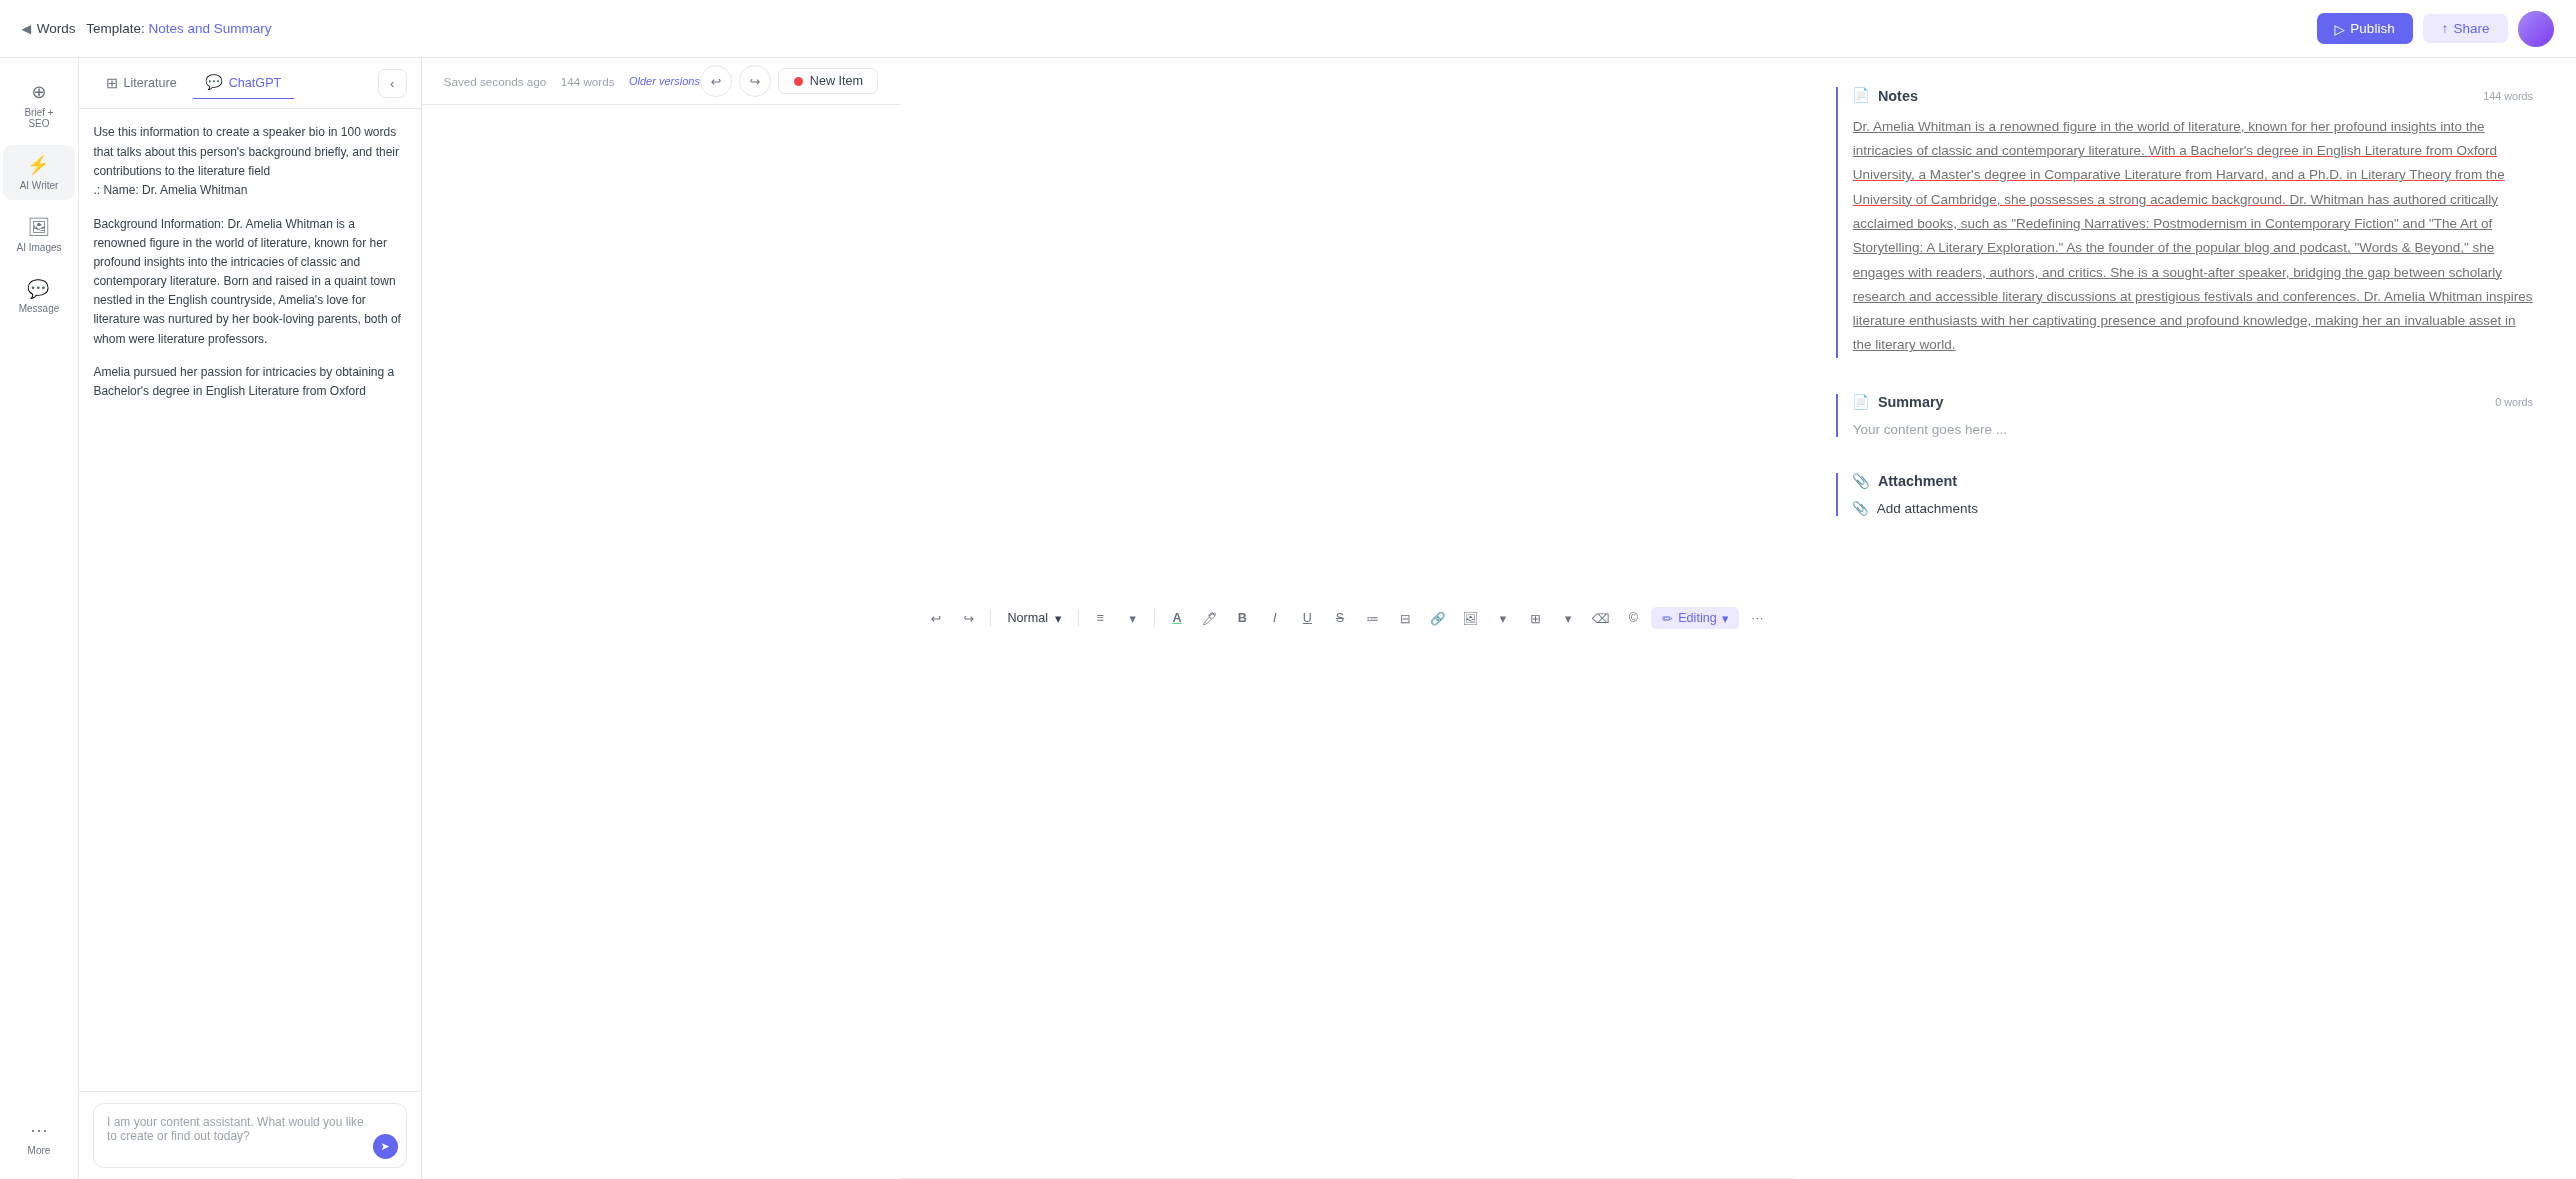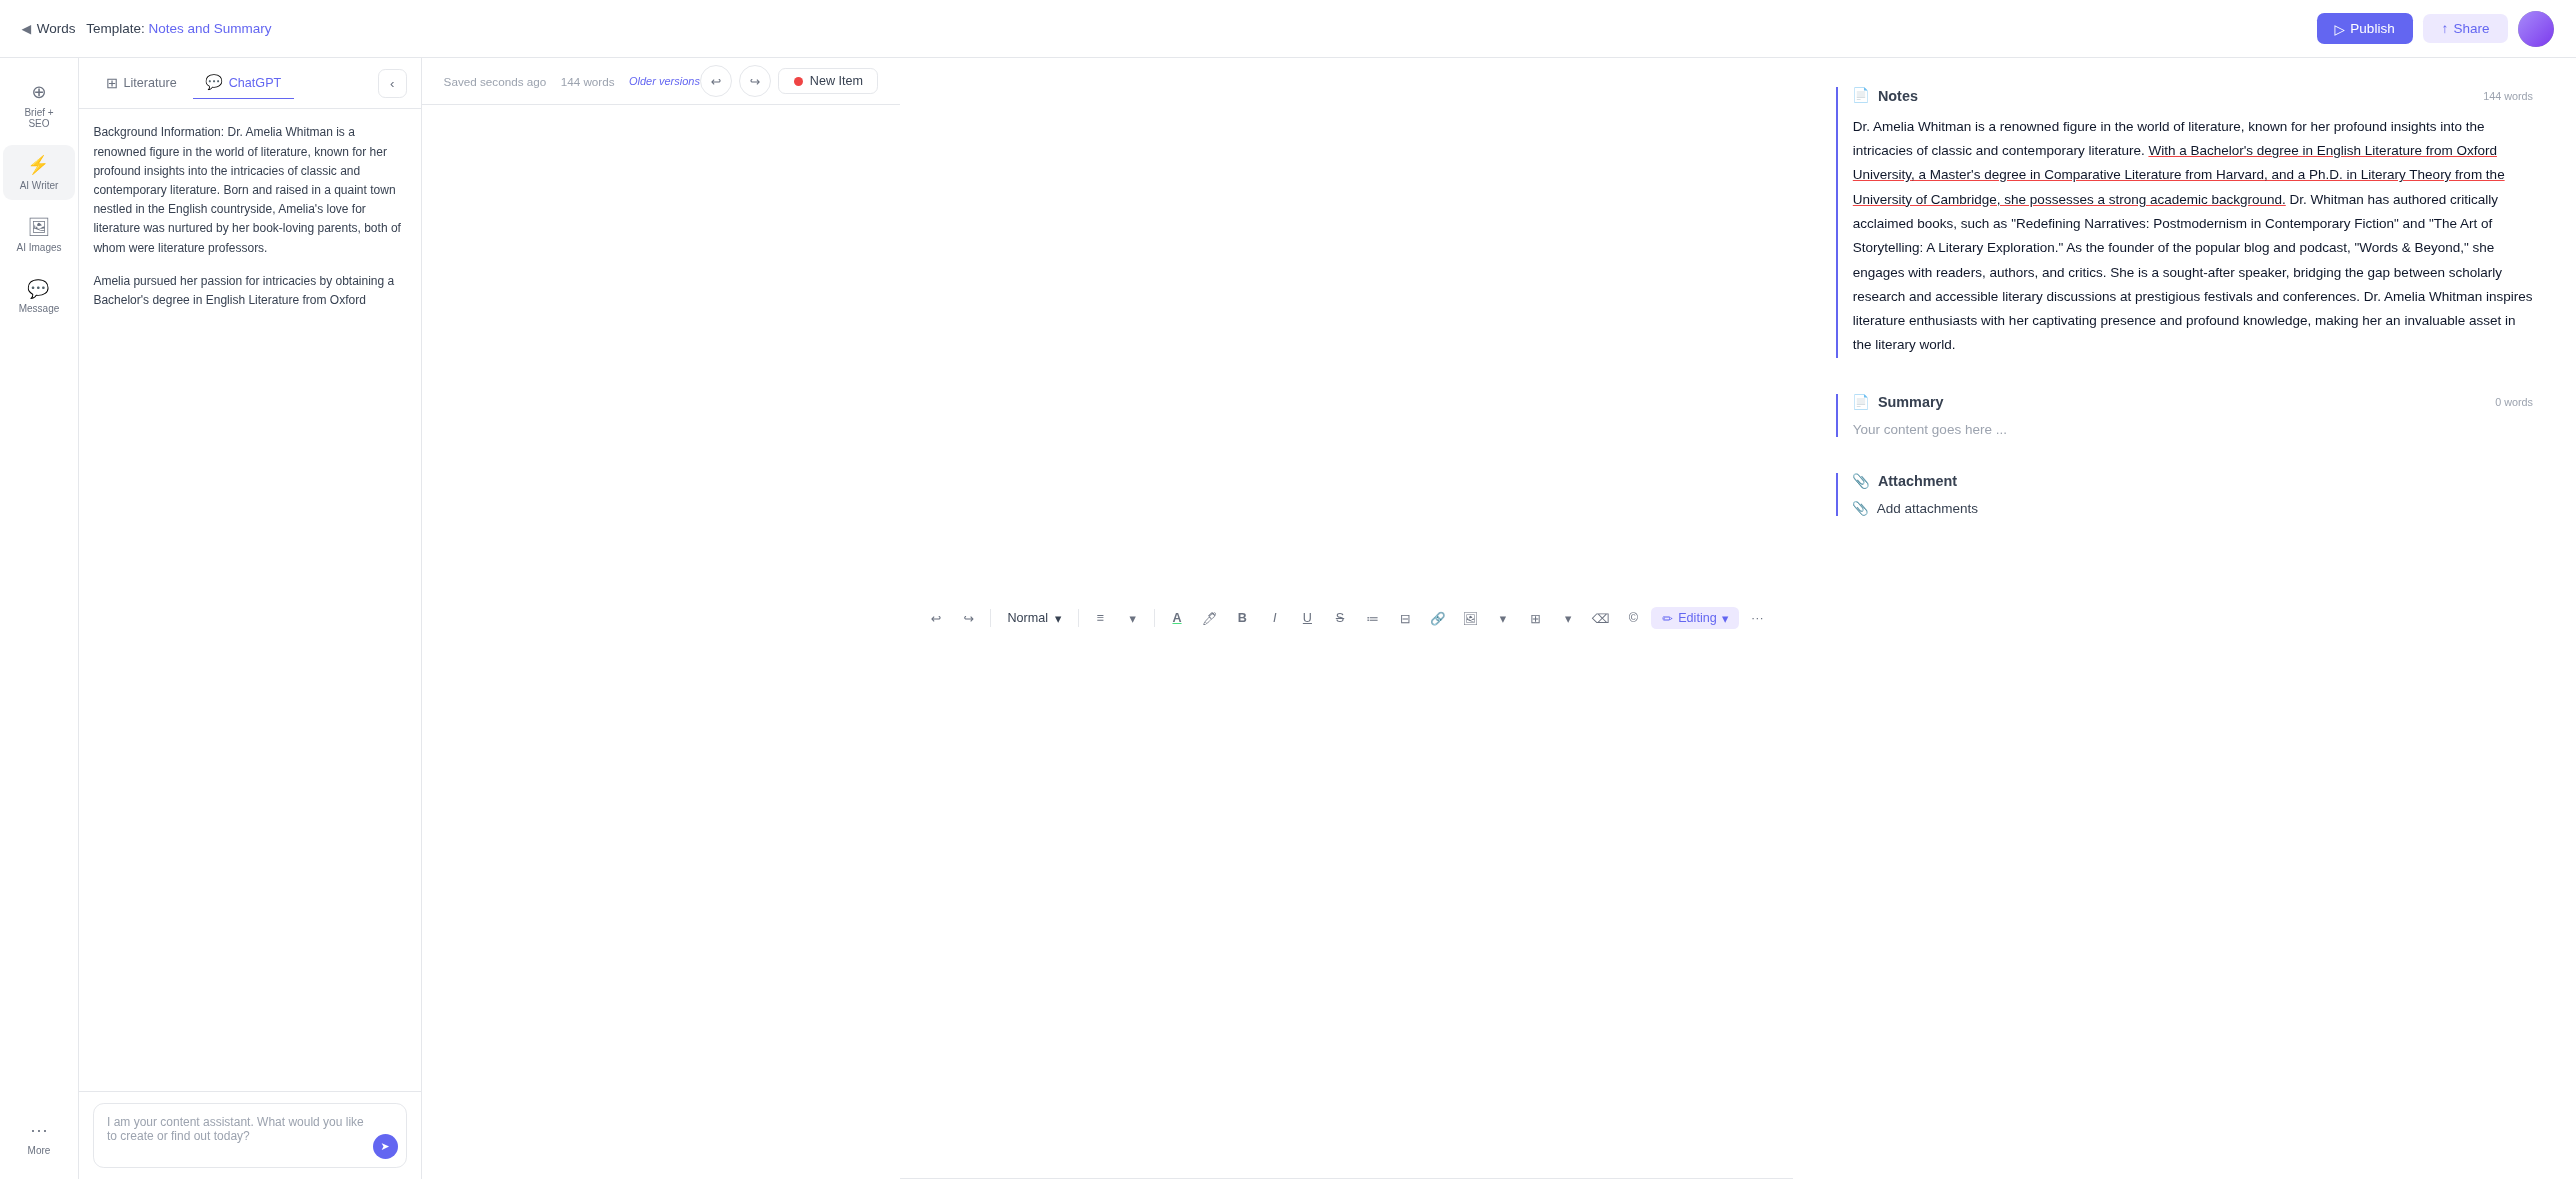--- a/index.html
+++ b/index.html
@@ -149,21 +149,21 @@
     
     .doc-section { margin-bottom: 36px; }
     .section-border {
       border-left: 2.7px solid #6366f1;
       padding-left: 14.4px;
     }
     .section-title { display: flex; align-items: center; gap: 7.2px; font-size: 14.4px; color: #374151; font-weight: 600; }
     .section-icon { font-size: 14.4px; color: #6b7280; }
     .word-count { margin-left: auto; font-size: 10.8px; color: #9ca3af; }
 
-    .doc-body { font-size: 13.5px; color: #0f172a; line-height: 1.8; }
+    .doc-body { font-size: 13.5px; color: #737373; line-height: 1.8; text-decoration: underline; }
     .doc-underline { text-decoration: underline; text-decoration-color: #ef4444; }
 
     .placeholder-text { font-size: 13.5px; color: #9ca3af; }
 
     .attachment-header { display: flex; align-items: center; gap: 7.2px; font-size: 14.4px; color: #374151; font-weight: 600; }
     .add-attachment { display: flex; align-items: center; gap: 7.2px; font-size: 13.5px; color: #374151; cursor: pointer; margin-top: 10.8px; }
   </style>
 </head>
 <body>
 
@@ -227,20 +227,21 @@
       </div>
       <div class="panel-tab active">
         <span class="panel-tab-icon" style="color:#6366f1;">💬</span>
         <span>ChatGPT</span>
       </div>
       <button class="panel-collapse-btn">‹</button>
     </div>
 
     <div class="panel-content">
       <div class="chat-messages">
+        <div class="chat-text">Use this information to create a speaker bio in 100 words that talks about this person's background briefly, and their contributions to the literature field<br>.: Name: Dr. Amelia Whitman</div>
         <div class="chat-text">Background Information: Dr. Amelia Whitman is a renowned figure in the world of literature, known for her profound insights into the intricacies of classic and contemporary literature. Born and raised in a quaint town nestled in the English countryside, Amelia's love for literature was nurtured by her book-loving parents, both of whom were literature professors.</div>
         <div class="chat-text">Amelia pursued her passion for intricacies by obtaining a Bachelor's degree in English Literature from Oxford</div>
       </div>
     </div>
 
     <div class="chat-input-area">
       <div class="chat-input-wrapper">
         <div class="chat-input-box">
           <span style="color:#9ca3af;font-size:12px;">I am your content assistant. What would you like to create or find out today?</span>
         </div>

